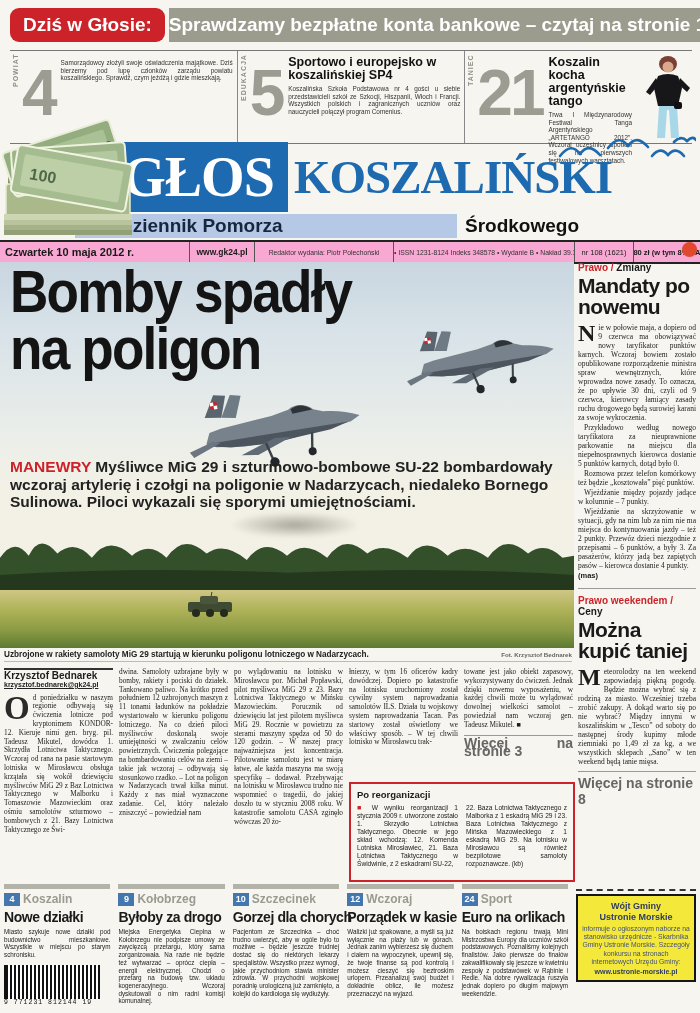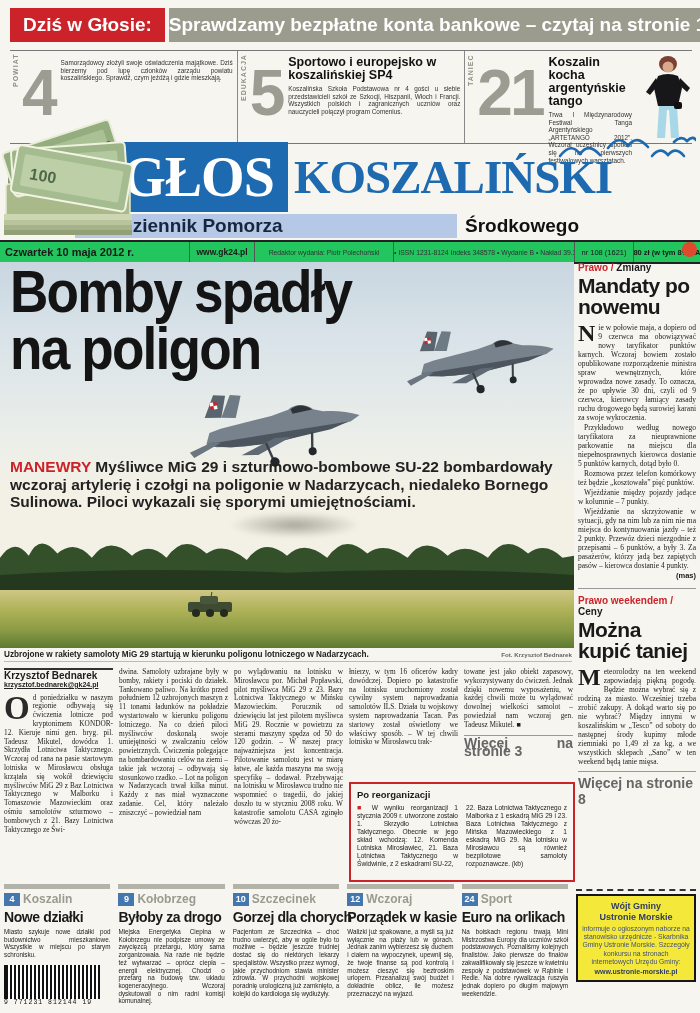--- a/index.html
+++ b/index.html
@@ -1,21 +1,21 @@
 <!DOCTYPE html>
 <html><head>
 <meta charset="utf-8">
 <style>
   html,body{margin:0;padding:0;background:#e8e6e0;}
   .page{position:relative;width:700px;height:1013px;background:#f7f5ef;overflow:hidden;
         font-family:"Liberation Sans",sans-serif;color:#1a1a1a;}
   
   .top-banner{position:absolute;top:8px;left:10px;width:682px;height:34px;display:flex;gap:4px;}
   .banner-label{background:#cc2229;color:#fff;font-weight:bold;font-size:19px;display:flex;
-                align-items:center;padding:0 13px;white-space:nowrap;}
+                align-items:center;padding:0 13px;white-space:nowrap;border-radius:9px;}
   .banner-text{background:#9c9c8e;color:#fff;font-weight:bold;font-size:19px;flex:1;display:flex;
                align-items:center;justify-content:center;white-space:nowrap;}
   
   .teasers{position:absolute;top:50px;left:10px;width:682px;height:92px;display:flex;
            border-top:1px solid #777;border-bottom:1px solid #777;background:#f7f5ef;}
   .teaser{flex:1;display:flex;padding:3px 4px 2px 2px;min-width:0;}
   .teaser+.teaser{border-left:1px solid #888;}
   .t-side{writing-mode:vertical-rl;transform:rotate(180deg);font-size:7px;font-weight:bold;
           color:#8f8f86;letter-spacing:1px;width:10px;text-align:right;}
   .t-num{font-size:64px;font-weight:bold;color:#9c9c92;line-height:78px;margin:0 6px 0 0;
@@ -39,21 +39,21 @@
   .mh-srod{position:absolute;left:465px;top:74px;height:24px;display:flex;align-items:center;
            font-size:19px;font-weight:bold;color:#111;}
   .gulls{position:absolute;left:556px;top:-6px;}
   
   .money{position:absolute;left:0;top:106px;width:142px;height:134px;z-index:6;}
   .dancer{position:absolute;right:2px;top:54px;width:60px;height:88px;z-index:4;}
   .red-dot{position:absolute;right:3px;top:242px;width:15px;height:15px;border-radius:50%;
            background:#e0492d;z-index:5;}
   
   .datebar{position:absolute;top:240px;left:0;width:700px;height:20px;display:flex;
-           border-top:2px solid #222;border-bottom:2px solid #222;background:#22c55e;align-items:stretch;text-align:center;}
+           border-top:2px solid #222;border-bottom:2px solid #222;background:#f9a8d4;align-items:stretch;text-align:center;}
   .db{display:flex;align-items:center;justify-content:center;white-space:nowrap;overflow:hidden;}
   .db+.db{border-left:1px solid #555;}
   .db-date{width:184px;font-size:11px;font-weight:bold;justify-content:flex-start;padding-left:5px;}
   .db-site{width:64px;font-size:8.5px;font-weight:bold;}
   .db-editor{width:138px;font-size:6.8px;color:#333;}
   .db-issue{flex:1;font-size:6.8px;color:#333;}
   .db-nr{width:58px;font-size:7.5px;}
   .db-price{width:66px;font-size:7.5px;font-weight:bold;}
   
   .photo{position:absolute;top:262px;left:0;width:574px;height:386px;overflow:hidden;
@@ -97,21 +97,21 @@
   
   .sidebar{position:absolute;top:262px;left:578px;width:118px;height:618px;}
   .kicker-line{font-size:10px;font-weight:bold;}
   .kicker-red{color:#cc2229;}
   .sb-headline{font-size:21px;font-weight:800;line-height:21px;letter-spacing:-0.5px;margin:2px 0 6px 0;}
   .sb-body{font-family:"Liberation Serif",serif;font-size:7.5px;line-height:9px;text-align:justify;color:#1c1c1c;}
   .sb-body p{margin:0 0 1px 0;text-indent:6px;}
   .sb-body p.first{text-indent:0;}
   .sb-drop{float:left;font-size:24px;line-height:18px;font-weight:bold;padding:1px 3px 0 0;
            font-family:"Liberation Serif",serif;}
-  .signoff{text-align:right;font-size:7.5px;font-weight:bold;margin-top:1px;}
+  .signoff{text-align:left;font-size:7.5px;font-weight:bold;margin-top:1px;}
   .sb-divider{border-top:1px solid #999;margin:8px 0 6px 0;}
   
   .briefs{position:absolute;top:884px;left:4px;width:692px;height:126px;display:flex;gap:8px;}
   .brief{flex:1;min-width:0;}
   .brief-bar{height:5px;background:#b3b3aa;margin-bottom:3px;}
   .b-head{display:flex;align-items:center;gap:3px;}
   .b-num{background:#4377ae;color:#fff;font-size:9px;font-weight:bold;min-width:14px;height:13px;
          display:flex;align-items:center;justify-content:center;padding:0 1px;}
   .b-sec{color:#9a9a90;font-size:12px;font-weight:bold;}
   .b-title{font-size:14px;font-weight:800;letter-spacing:-0.4px;margin:3px 0 3px 0;white-space:nowrap;}

